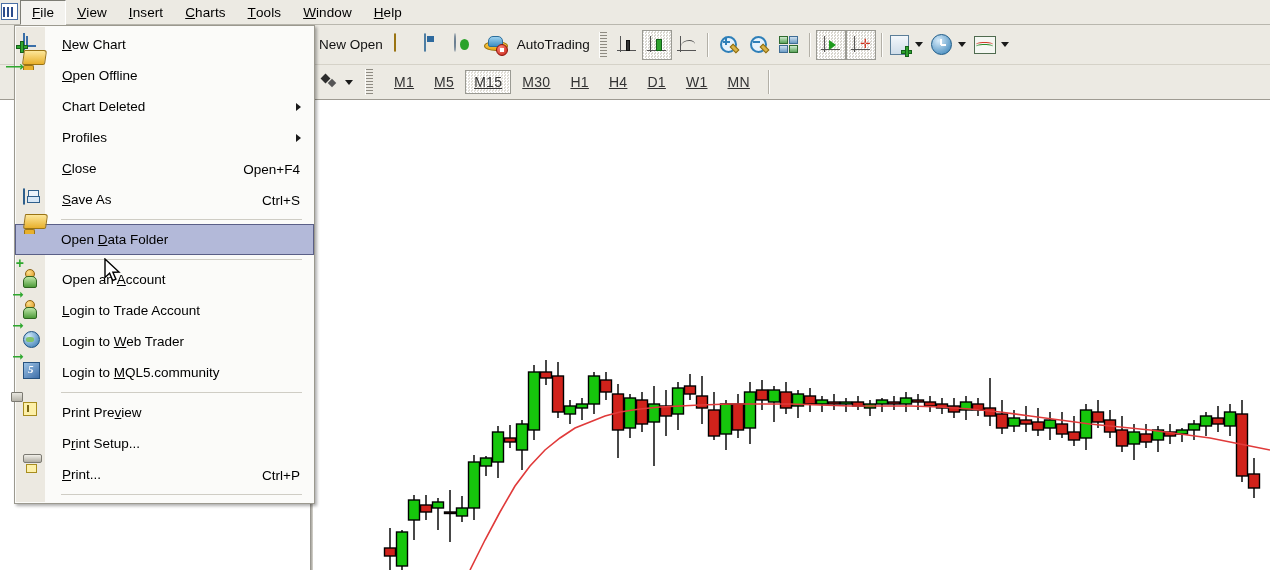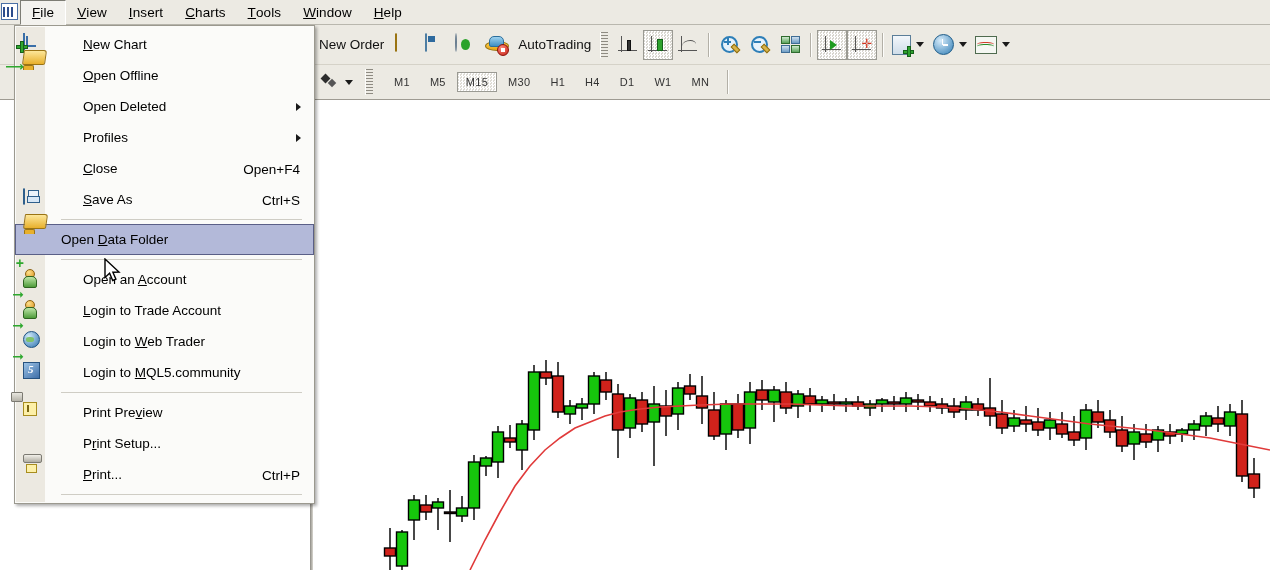--- a/index.html
+++ b/index.html
@@ -61,22 +61,22 @@
   .tbtn{
     width:30px;height:30px;display:flex;align-items:center;justify-content:center;
     box-sizing:border-box;position:relative;
   }
   .tbtn.active{
     border:1px solid #9a9a93;
     background:
       repeating-conic-gradient(#ffffff 0% 25%, #d8d6cf 0% 50%) 0 0/3px 3px;
   }
   .tf{
-    font-size:11px;color:#333;padding:3px 8px;margin:0 1px;
-    box-sizing:border-box;border:1px solid transparent;letter-spacing:.3px;
+    font-size:14px;color:#333;padding:3px 8px;margin:0 1px;
+    box-sizing:border-box;border:1px solid transparent;letter-spacing:.3px;text-decoration:underline;
   }
   .tf.sel{
     border:1px solid #9a9a93;
     background:repeating-conic-gradient(#ffffff 0% 25%, #dedcd5 0% 50%) 0 0/3px 3px;
   }
   .caret{
     width:0;height:0;margin-left:3px;
     border-left:4px solid transparent;border-right:4px solid transparent;
     border-top:5px solid #1a1a1a;
   }
@@ -181,21 +181,21 @@
     z-index:50;box-sizing:border-box;
     padding:3px 0 4px 0;
   }
   .menu .gutter{
     position:absolute;left:1px;top:1px;width:29px;bottom:1px;
     background:#ece9e1;
   }
   .mi{
     position:relative;display:flex;align-items:center;height:31px;
     font-size:13.5px;color:#000;box-sizing:border-box;
-    padding-left:68px;cursor:default;white-space:nowrap;
+    padding-left:47px;cursor:default;white-space:nowrap;
   }
   .mi .lbl{position:relative;z-index:2;}
   .mi .acc{
     position:absolute;right:14px;top:50%;transform:translateY(-50%);
     font-size:13.5px;color:#000;z-index:2;
   }
   .mi .arrow{
     position:absolute;right:13px;top:50%;transform:translateY(-50%);
     width:0;height:0;border-left:5px solid #1a1a1a;
     border-top:4px solid transparent;border-bottom:4px solid transparent;z-index:2;
@@ -571,21 +571,21 @@
         <g>
           <line x1="1254" x2="1254" y1="358" y2="398" stroke="#1a1a1a" stroke-width="1.6"></line>
           <rect x="1248.5" y="374" width="11" height="14" fill="#d1221b" stroke="#000000" stroke-width="1.4"></rect>
         </g>
         <polyline points="470,470 485,440 500,412 515,386 530,366 545,350 560,338 575,328 590,322 605,316 620,312 640,309 660,307 680,306 700,305 730,304 760,304 790,304 820,305 850,306 880,306 910,306 940,307 970,309 1000,312 1030,316 1060,320 1090,324 1120,327 1150,330 1180,334 1210,338 1240,344 1270,350" fill="none" stroke="#e03a3a" stroke-width="1.6"></polyline>
       </svg>
   </div>
 
   <div class="toolbar tb1">
     <div class="tb-row" style="left:312px;">
-      <span class="tb-text">New Order</span>
+      <span class="tb-text">New Open</span>
       <div class="tbtn">
           <span class="ic"><span class="ic-coin"></span></span>
         </div>
       <div class="tbtn">
           <span class="ic"><span class="ic-news"></span></span>
         </div>
       <div class="tbtn">
           <span class="ic"><span class="ic-sig"></span></span>
         </div>
       <div class="tbtn">
@@ -720,21 +720,21 @@
     <div id="file-menu-items" style="position:relative;">
         <div class="mi">
           <span class="mico"><span class="m-newchart"><i class="bl"></i><i class="pl"></i></span></span>
           <span class="lbl"><u>N</u>ew Chart</span>
         </div>
         <div class="mi">
           <span class="mico"><span class="m-folder open"><i class="tab"></i><i class="body"></i><b class="arr">⟶</b></span></span>
           <span class="lbl"><u>O</u>pen Offline</span>
         </div>
         <div class="mi">
-          <span class="lbl">Open Deleted</span>
+          <span class="lbl">Chart Deleted</span>
           <span class="arrow"></span>
         </div>
         <div class="mi">
           <span class="lbl">Profiles</span>
           <span class="arrow"></span>
         </div>
         <div class="mi">
           <span class="lbl"><u>C</u>lose</span>
           <span class="acc">Open+F4</span>
         </div>

